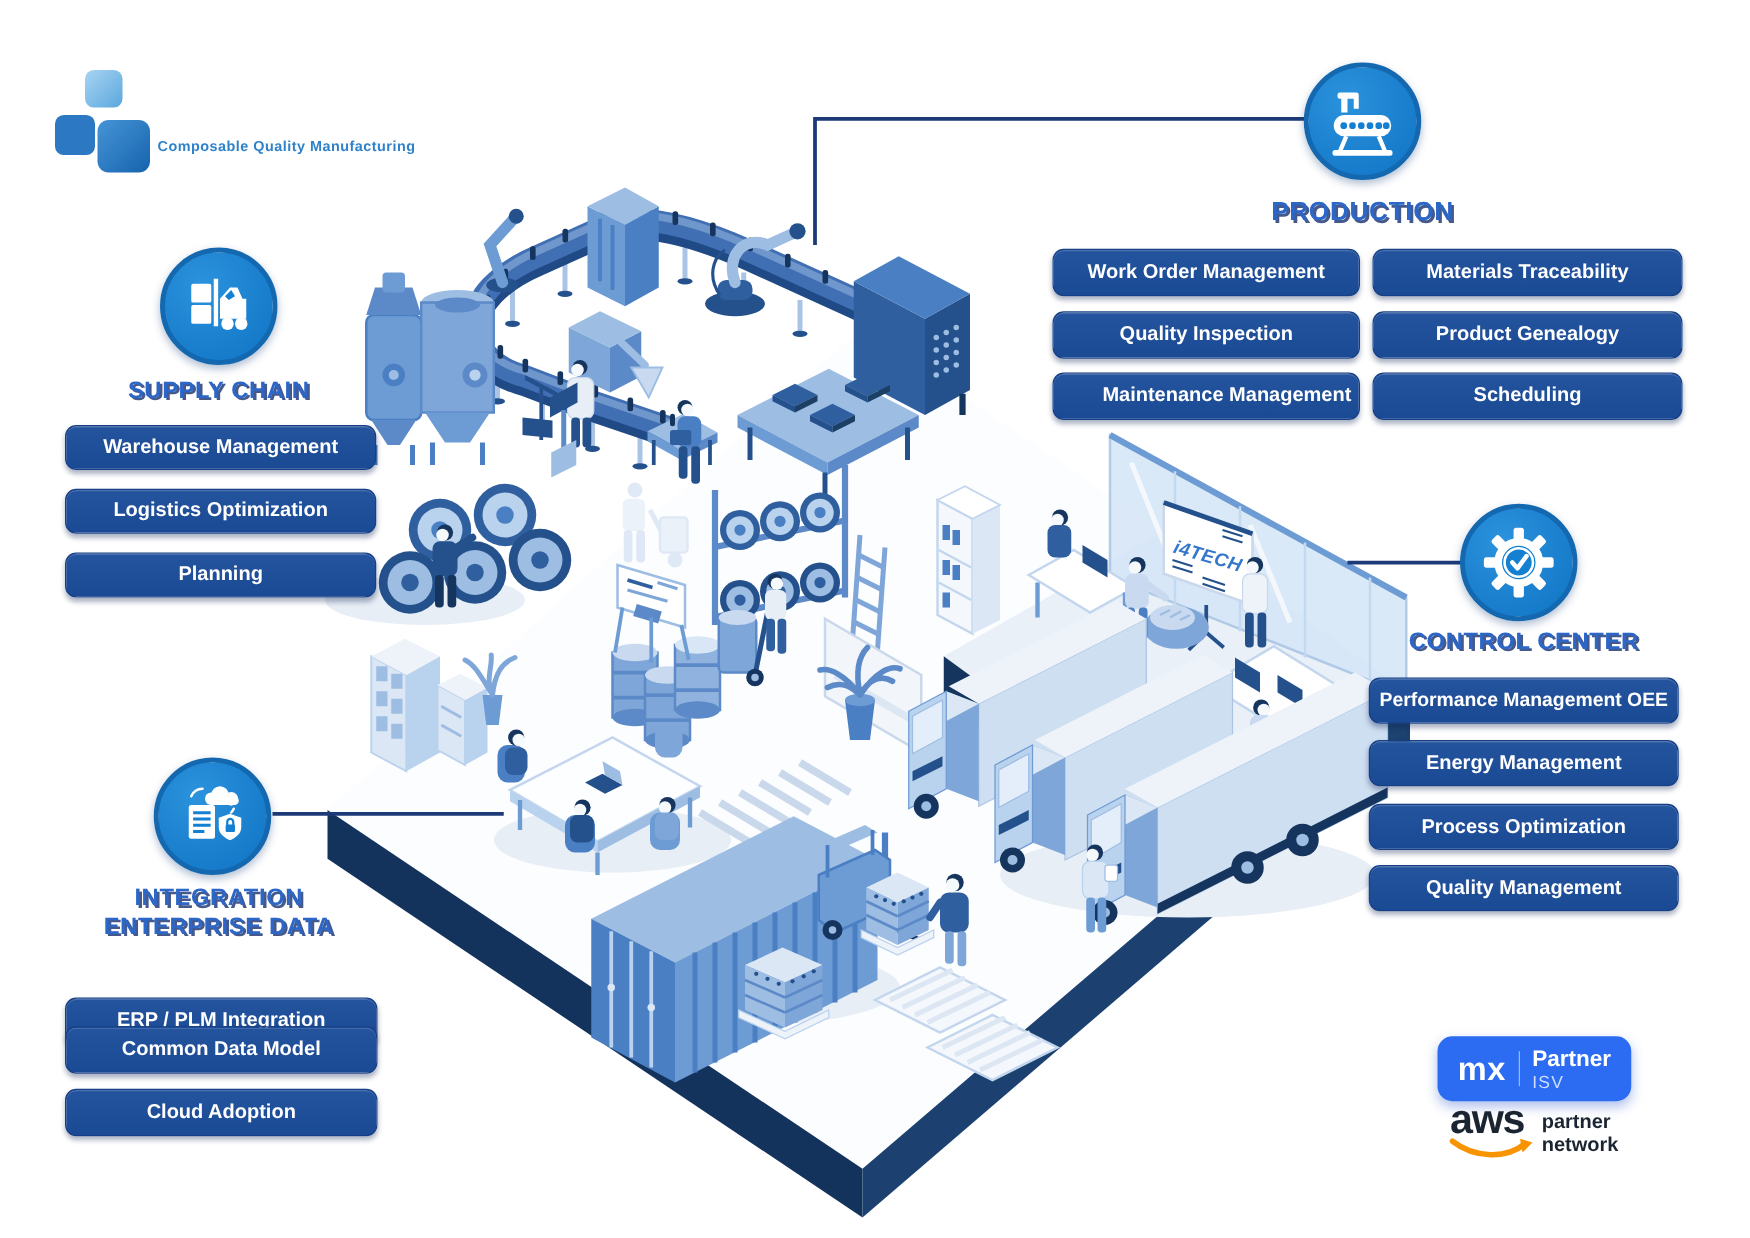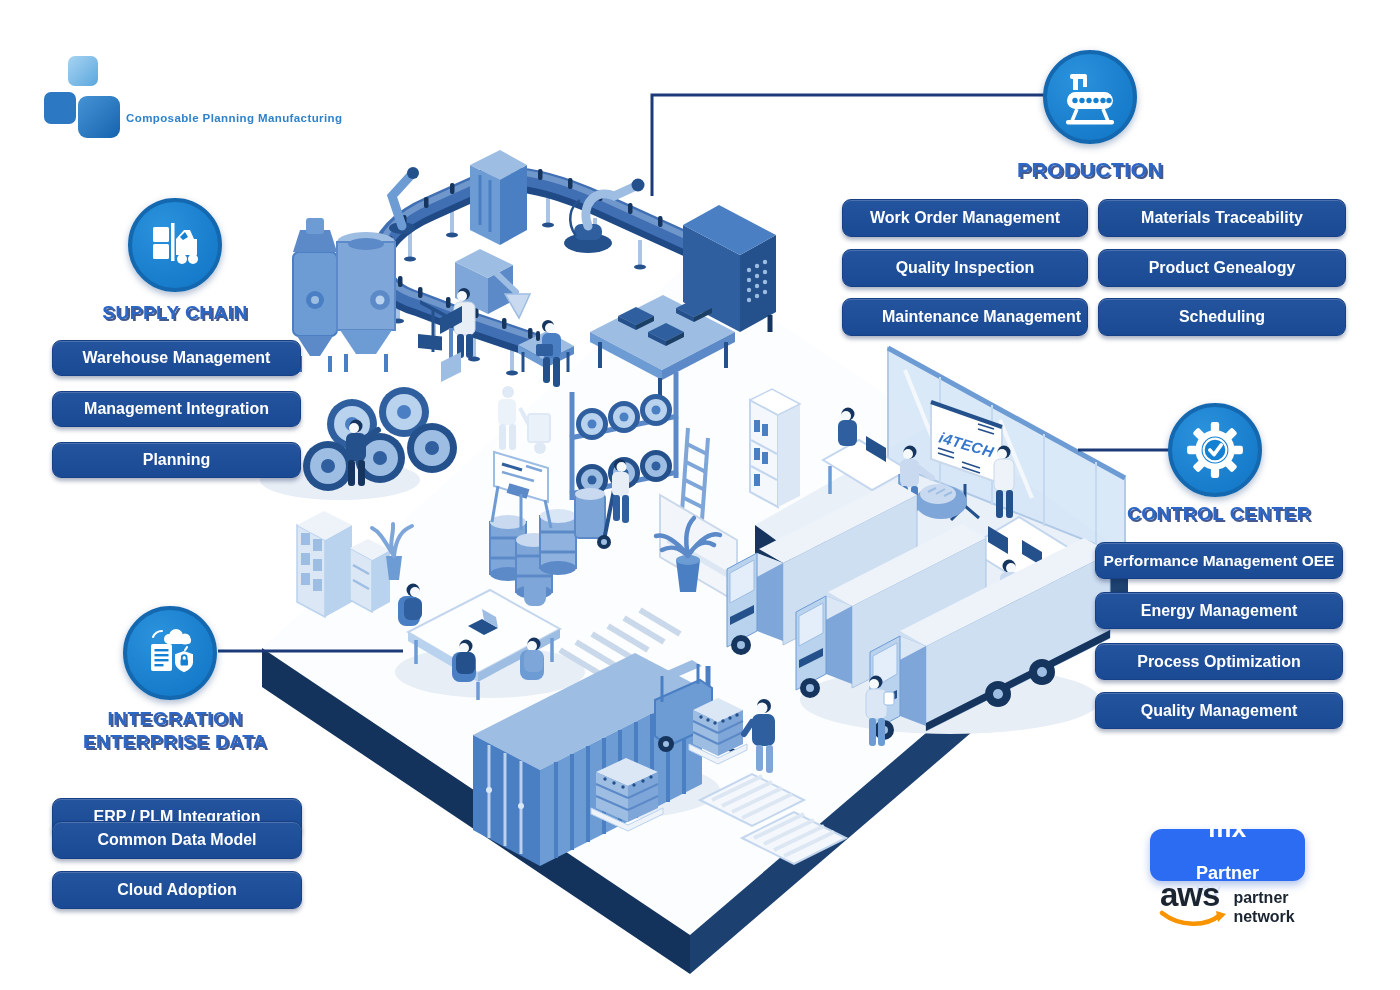--- a/index.html
+++ b/index.html
@@ -20,21 +20,21 @@
     box-shadow:0 3px 7px rgba(20,60,120,.35);display:flex;align-items:center;justify-content:center;}
   .sec-title{position:absolute;color:#2c66c6;font-weight:bold;text-align:center;
     letter-spacing:.5px;text-shadow:2px 2px 0 rgba(24,48,110,.8);}
   .pill{position:absolute;background:linear-gradient(180deg,#24549e,#1b4a95);color:#fff;
     font-weight:bold;font-size:16px;border-radius:9px;display:flex;align-items:center;
     justify-content:center;text-align:center;border:1px solid #173f85;box-sizing:border-box;
     box-shadow:0 3px 4px rgba(15,35,80,.35), inset 0 1px 0 rgba(255,255,255,.18);}
   
   .mx-badge{position:absolute;left:1150px;top:829px;width:155px;height:52px;border-radius:12px;
     background:#2c6cf2;display:flex;align-items:center;justify-content:center;gap:10px;
-    color:#fff;box-shadow:0 4px 9px rgba(30,80,200,.35);flex-direction:column;}
+    color:#fff;box-shadow:0 4px 9px rgba(30,80,200,.35);}
   .mx-abbr{font-size:26px;font-weight:bold;letter-spacing:.5px;}
   .mx-div{width:1px;height:28px;background:rgba(255,255,255,.5);}
   .mx-col{display:flex;flex-direction:column;line-height:1;}
   .mx-partner{font-size:18px;font-weight:bold;}
   .mx-isv{font-size:14px;color:#cdddff;letter-spacing:1px;margin-top:2px;}
   .aws-wrap{position:absolute;left:1160px;top:880px;width:225px;height:62px;display:flex;gap:14px;align-items:flex-start;}
   .aws-word{font-size:33px;font-weight:bold;color:#1b2532;line-height:.9;letter-spacing:-1px;}
   .aws-labels{font-size:16px;color:#1b2532;line-height:1.2;margin-top:8px;font-weight:bold;}
 </style>
 </head>
@@ -701,39 +701,39 @@
     <polyline points="1045,95 652,95 652,196"></polyline>
     <line x1="1078" y1="450" x2="1170" y2="450"></line>
     <line x1="218" y1="651" x2="403" y2="651"></line>
   </g>
 </svg>
 
 <div class="abs" style="left:40px;top:50px;width:330px;height:90px;">
   <span class="logo-sq" style="left:28px;top:6px;width:30px;height:30px;background:linear-gradient(135deg,#a8d4f2,#5aa7dd);"></span>
   <span class="logo-sq" style="left:4px;top:42px;width:32px;height:32px;background:#2c78c2;"></span>
   <span class="logo-sq" style="left:38px;top:46px;width:42px;height:42px;background:linear-gradient(135deg,#4694d6,#1663ae);border-radius:9px;"></span>
-  <div class="abs logo-tagline" style="left:86px;top:62px;">Composable Planning Manufacturing</div>
+  <div class="abs logo-tagline" style="left:86px;top:62px;">Composable Quality Manufacturing</div>
 </div>
 
 <div class="circle-icon" style="left:128px;top:198px;">
   <svg width="60" height="60" viewBox="0 0 60 60">
     <g fill="#ffffff">
       <rect x="8" y="12" width="16" height="15" rx="1.5"></rect>
         <rect x="8" y="29" width="16" height="15" rx="1.5"></rect>
       <rect x="26" y="8" width="3.5" height="38"></rect>
       <path d="M31,24 L39,15 L45,15 L49,24 L52,24 L52,40 L31,40 Z"></path>
       <circle cx="37" cy="44" r="5"></circle>
         <circle cx="48" cy="44" r="5"></circle>
     </g>
     <polygon points="35,22 40,17 43,22 38,25" fill="#1380d2"></polygon>
   </svg>
 </div>
 <div class="sec-title" style="left:50px;top:302px;width:250px;font-size:19px;">SUPPLY CHAIN</div>
 <div class="pill" style="left:52px;top:340px;width:249px;height:36px;">Warehouse Management</div>
-<div class="pill" style="left:52px;top:391px;width:249px;height:36px;">Management Integration</div>
+<div class="pill" style="left:52px;top:391px;width:249px;height:36px;">Logistics Optimization</div>
 <div class="pill" style="left:52px;top:442px;width:249px;height:36px;">Planning</div>
 
 <div class="circle-icon" style="left:1043px;top:50px;">
   <svg width="60" height="60" viewBox="0 0 60 60">
     <g fill="#ffffff">
       <rect x="10" y="7" width="17" height="5" rx="2"></rect>
       <rect x="13" y="11" width="5" height="12"></rect>
       <rect x="23" y="11" width="4" height="9"></rect>
       <rect x="7" y="25" width="46" height="17" rx="8.5"></rect>
       <rect x="6" y="53" width="48" height="4.5" rx="2"></rect>

